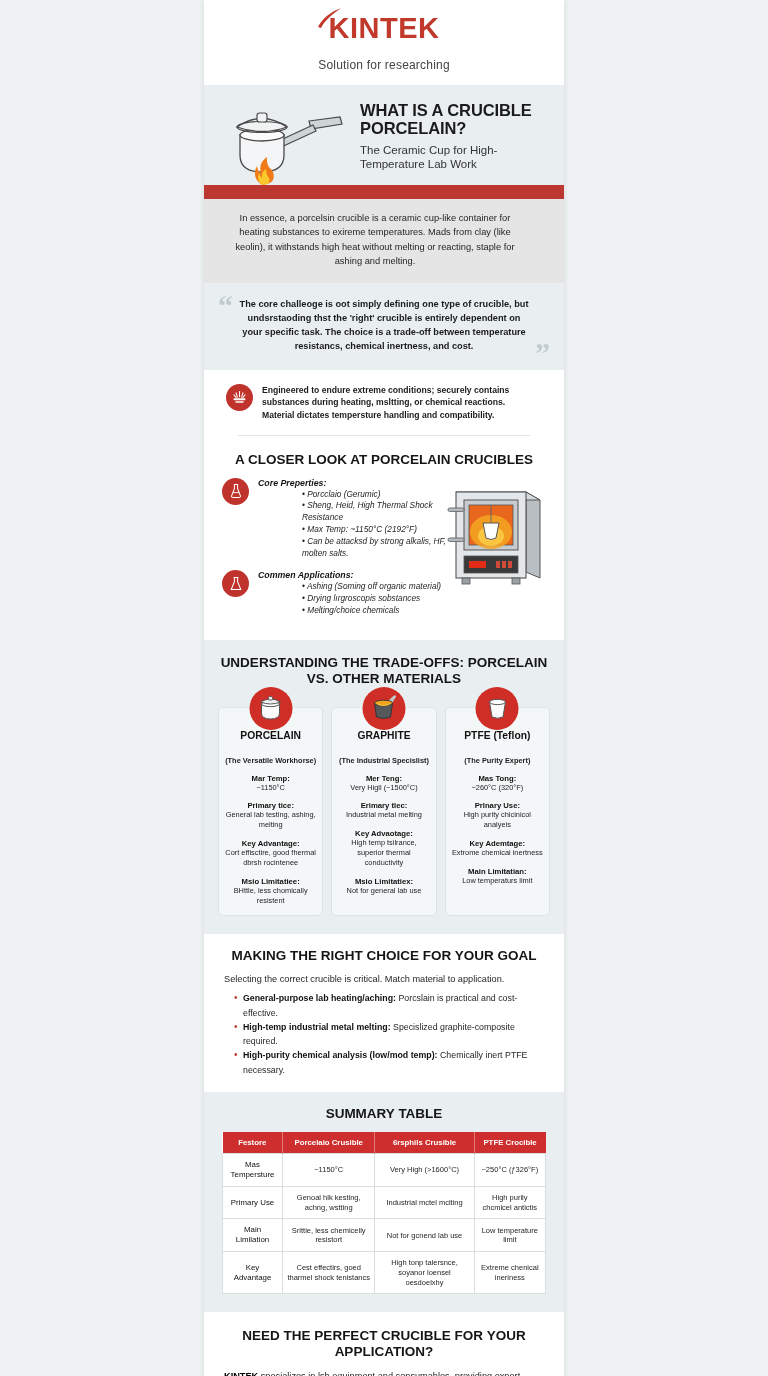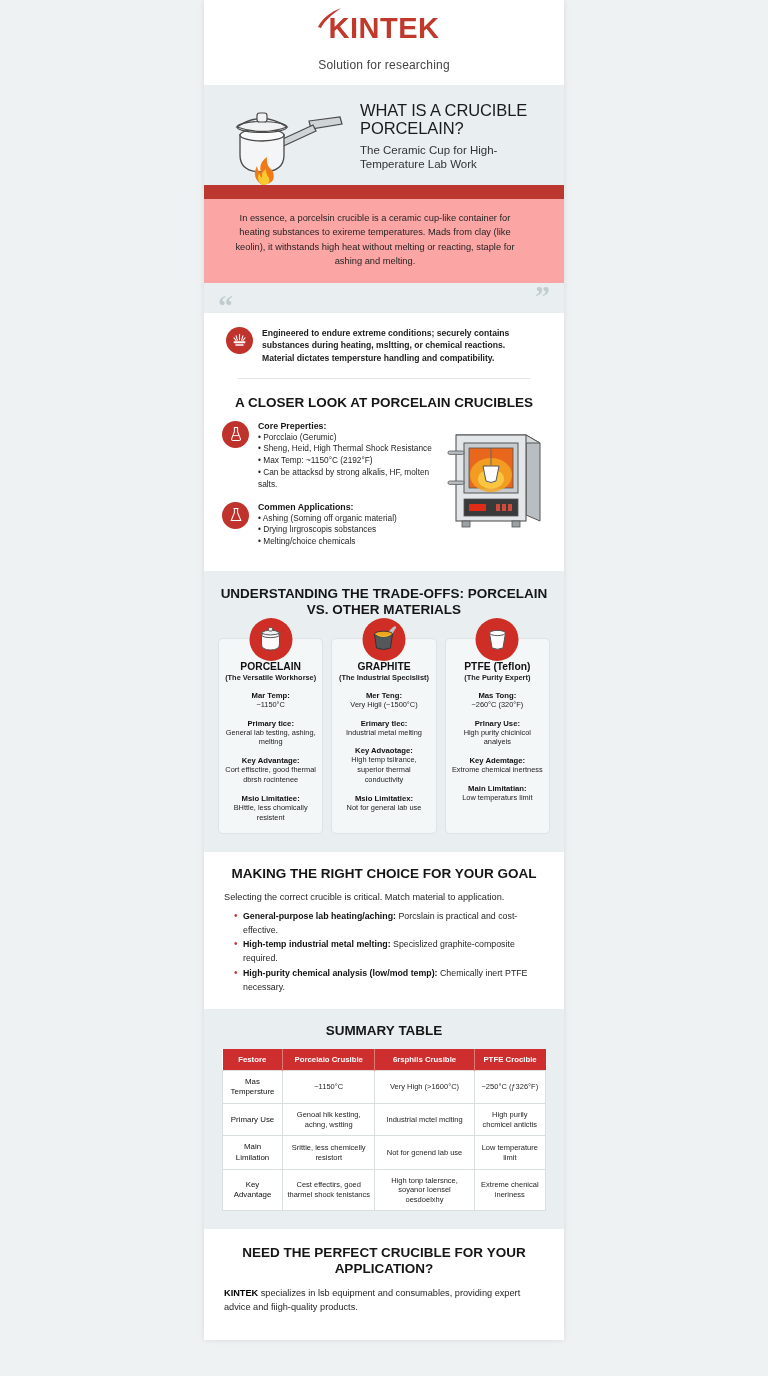--- a/index.html
+++ b/index.html
@@ -56,36 +56,36 @@
     background: #e9eff1;
     display: flex;
     align-items: center;
     padding: 8px 12px 0 10px;
     min-height: 92px;
   }
   .hero-art { width: 140px; flex: 0 0 140px; height: 92px; position: relative; }
   .hero-text { padding-left: 6px; padding-bottom: 6px; }
   .hero-title {
     font-size: 16.5px;
-    font-weight: normal;
+    font-weight: bold;
     color: #1b1b1b;
     line-height: 1.12;
     letter-spacing: -0.1px;
   }
   .hero-sub {
     margin-top: 5px;
     font-size: 11.5px;
     color: #333;
     line-height: 1.25;
   }
   .hero-bar { height: 14px; background: #bd3731; }
 
   
   .intro {
-    background: #fca5a5;
+    background: #e5e5e5;
     padding: 12px 40px 14px 22px;
     text-align: center;
     font-size: 9.3px;
     line-height: 1.55;
     color: #1f1f1f;
   }
 
   
   .quote {
     background: #e9eff1;
@@ -129,25 +129,25 @@
   
   .badge {
     width: 27px; height: 27px; flex: 0 0 27px;
     border-radius: 50%;
     background: #c0322c;
     display: flex; align-items: center; justify-content: center;
   }
   .badge svg { display: block; }
 
   
-  .closer-body { display: flex; align-items: flex-start; }
+  .closer-body { display: flex; align-items: flex-start; font-style: italic; }
   .closer-left { flex: 1; }
   .prop-block { display: flex; gap: 9px; margin-bottom: 11px; }
   .prop-head { font-size: 8.8px; font-weight: bold; color: #151515; margin-bottom: 1px; }
-  .prop-list { list-style: none; }
+  .prop-list { list-style: none; margin-left: 44px; }
   .prop-list li { font-size: 8.3px; line-height: 1.42; color: #1f1f1f; }
   .prop-list li::before { content: "\2022  "; }
   .furnace-art { width: 100px; flex: 0 0 100px; padding-top: 4px; }
 
   
   .tradeoffs { background: #e9eff1; padding: 15px 14px 18px 14px; }
   .cards { display: flex; gap: 8px; margin-top: 20px; }
   .card {
     flex: 1;
     background: #f4f7f8;
@@ -160,21 +160,21 @@
   .card-icon {
     position: absolute;
     top: -21px; left: 50%;
     transform: translateX(-50%);
     width: 43px; height: 43px;
     border-radius: 50%;
     background: #cf2e26;
     display: flex; align-items: center; justify-content: center;
   }
   .card-name { font-size: 10.3px; font-weight: bold; color: #111; }
-  .card-role { font-size: 7.4px; font-weight: bold; color: #222; margin-top: 1px; }
+  .card-role { font-size: 7.4px; font-weight: bold; color: #222; margin-top: 15px; }
   .card-field { margin-top: 9px; }
   .card-field .k { font-size: 7.7px; font-weight: bold; color: #111; }
   .card-field .v { font-size: 7.4px; color: #222; line-height: 1.33; }
 
   
   .choice { background: #fff; padding: 14px 20px 15px 20px; }
   .choice-lead { font-size: 9.2px; color: #1f1f1f; margin-bottom: 7px; }
   .choice-list { list-style: none; padding-left: 10px; }
   .choice-list li {
     font-size: 8.8px; color: #1f1f1f; line-height: 1.62;
@@ -256,20 +256,21 @@
       <div class="hero-sub">The Ceramic Cup for High-Temperature Lab Work</div>
     </div>
   </div>
   <div class="hero-bar"></div>
 
   <div class="intro">In essence, a porcelsin crucible is a ceramic cup-like container for heating substances to exireme temperatures. Mads from clay (like keolin), it withstands high heat without melting or reacting, staple for ashing and melting.</div>
 
   <div class="quote">
     <span class="qmark left">“</span>
     <span class="qmark right">”</span>
+    <p>The core challeoge is oot simply defining one type of crucible, but undsrstaoding thst the 'right' crucible is entirely dependent on your specific task. The choice is a trade-off between temperature resistancs, chemical inertness, and cost.</p>
   </div>
 
   <div class="sec">
     <div class="role-row">
       <div class="badge">
         <svg width="17" height="17" viewBox="0 0 20 20">
           <g stroke="#fff" stroke-width="1.3" fill="none" stroke-linecap="round">
             <path d="M10 3 L10 9"></path>
               <path d="M6 4.5 L7.5 9.5"></path>
               <path d="M14 4.5 L12.5 9.5"></path>

